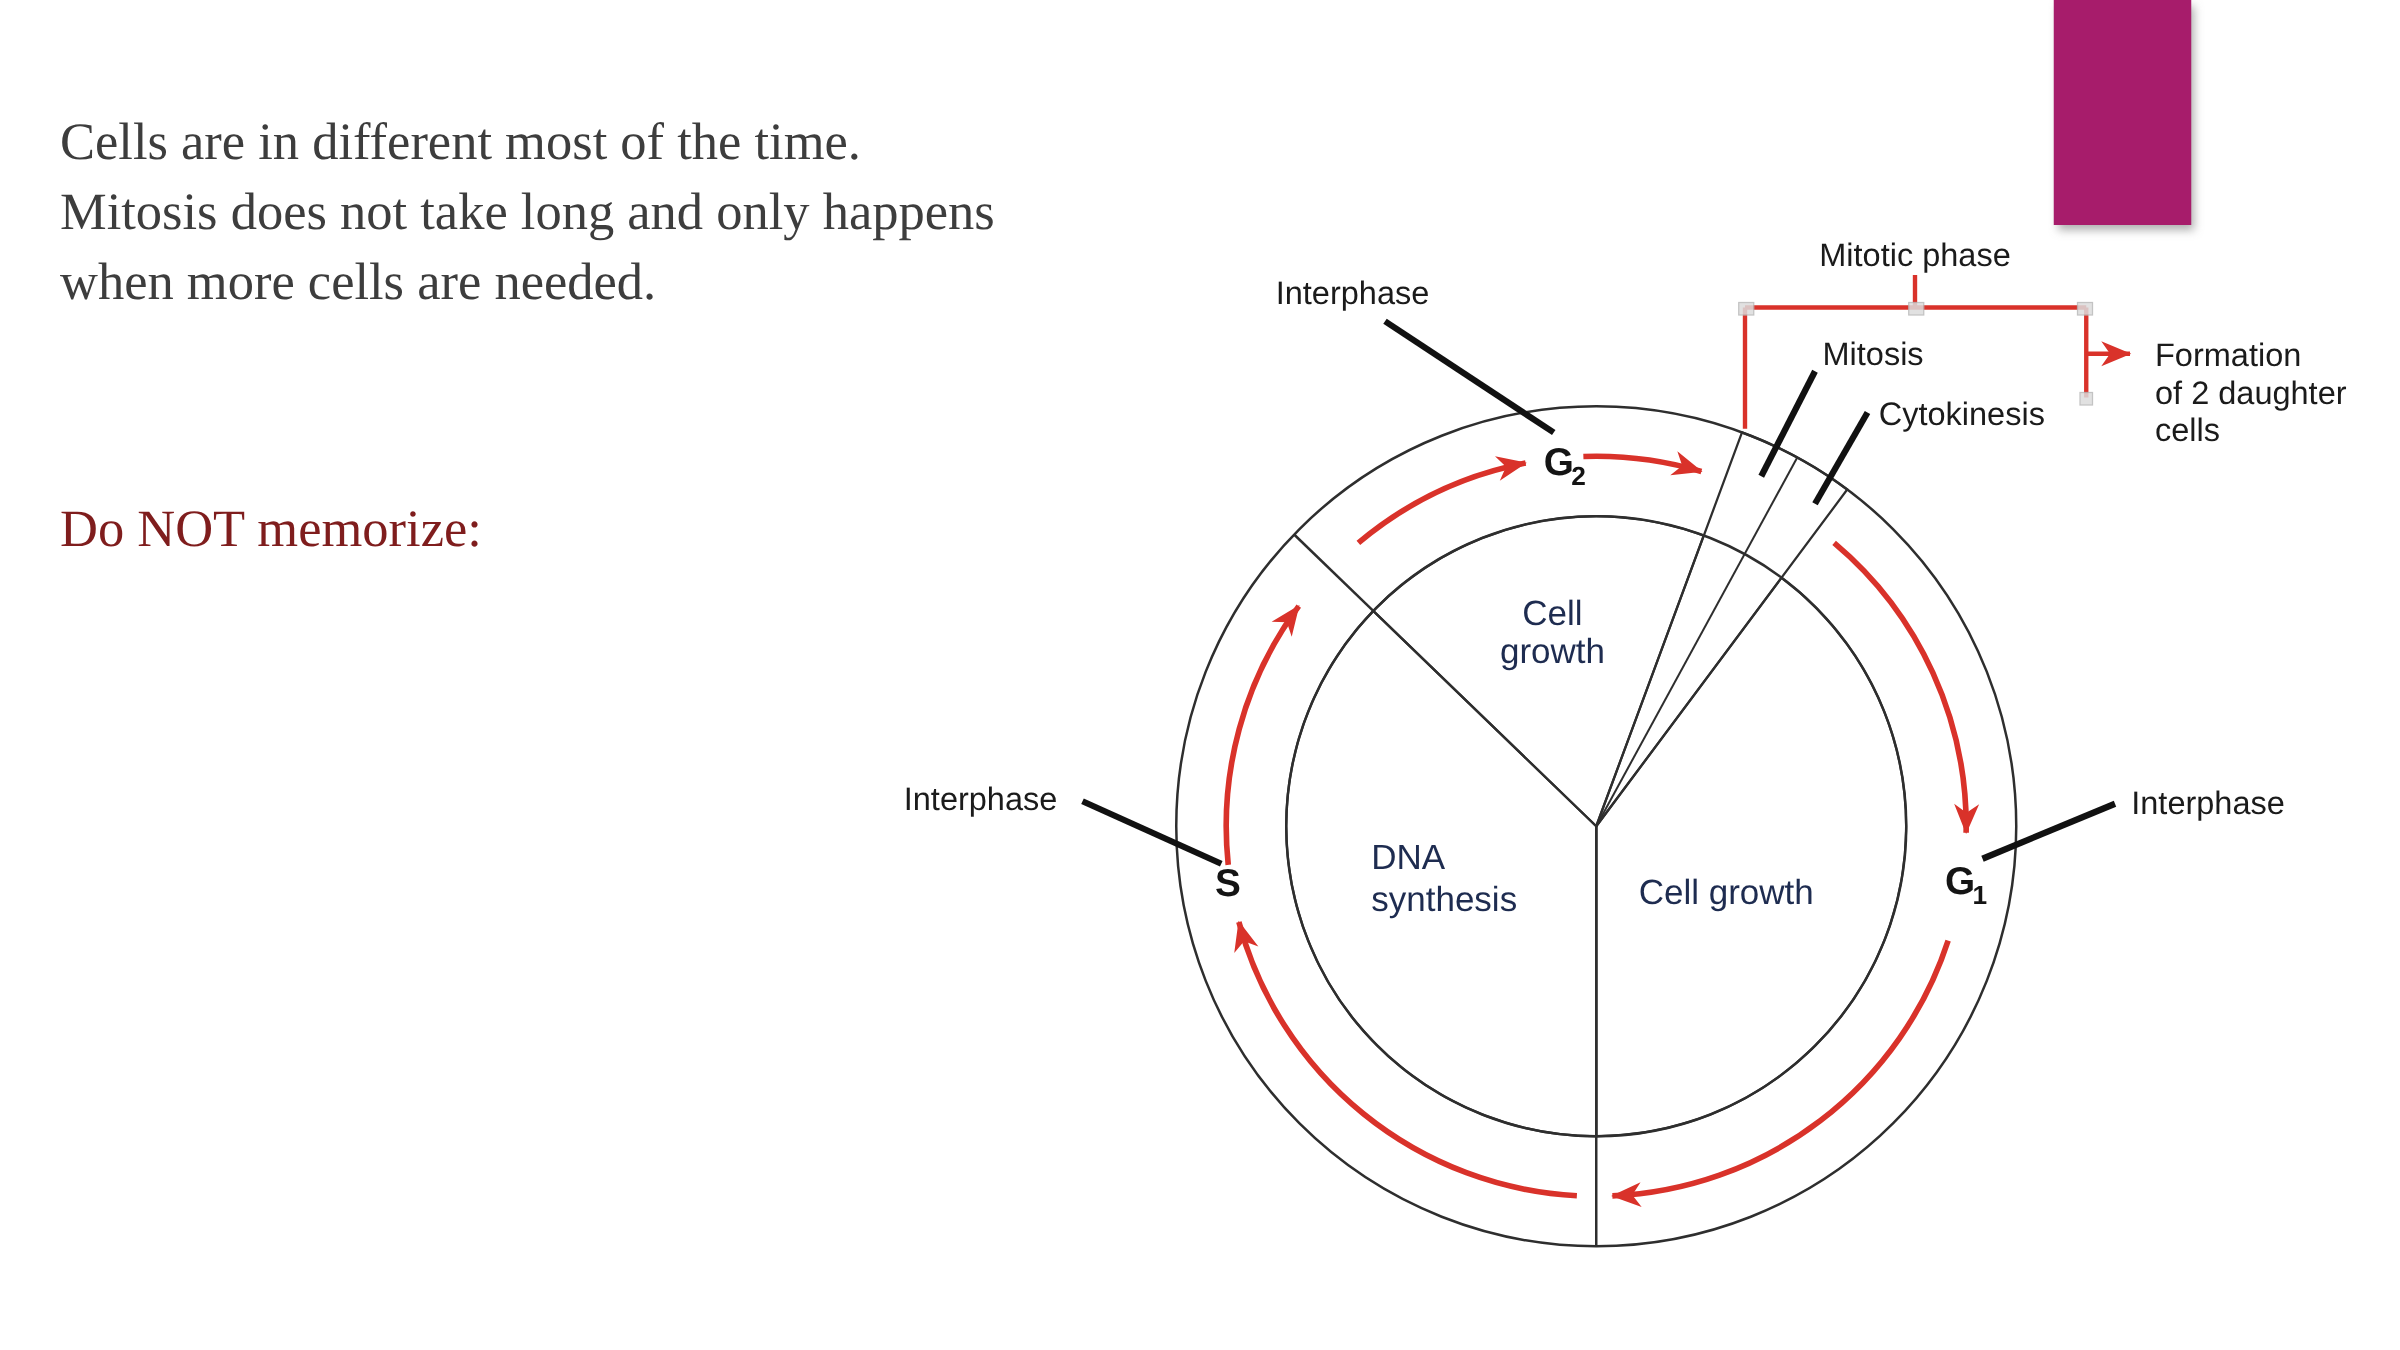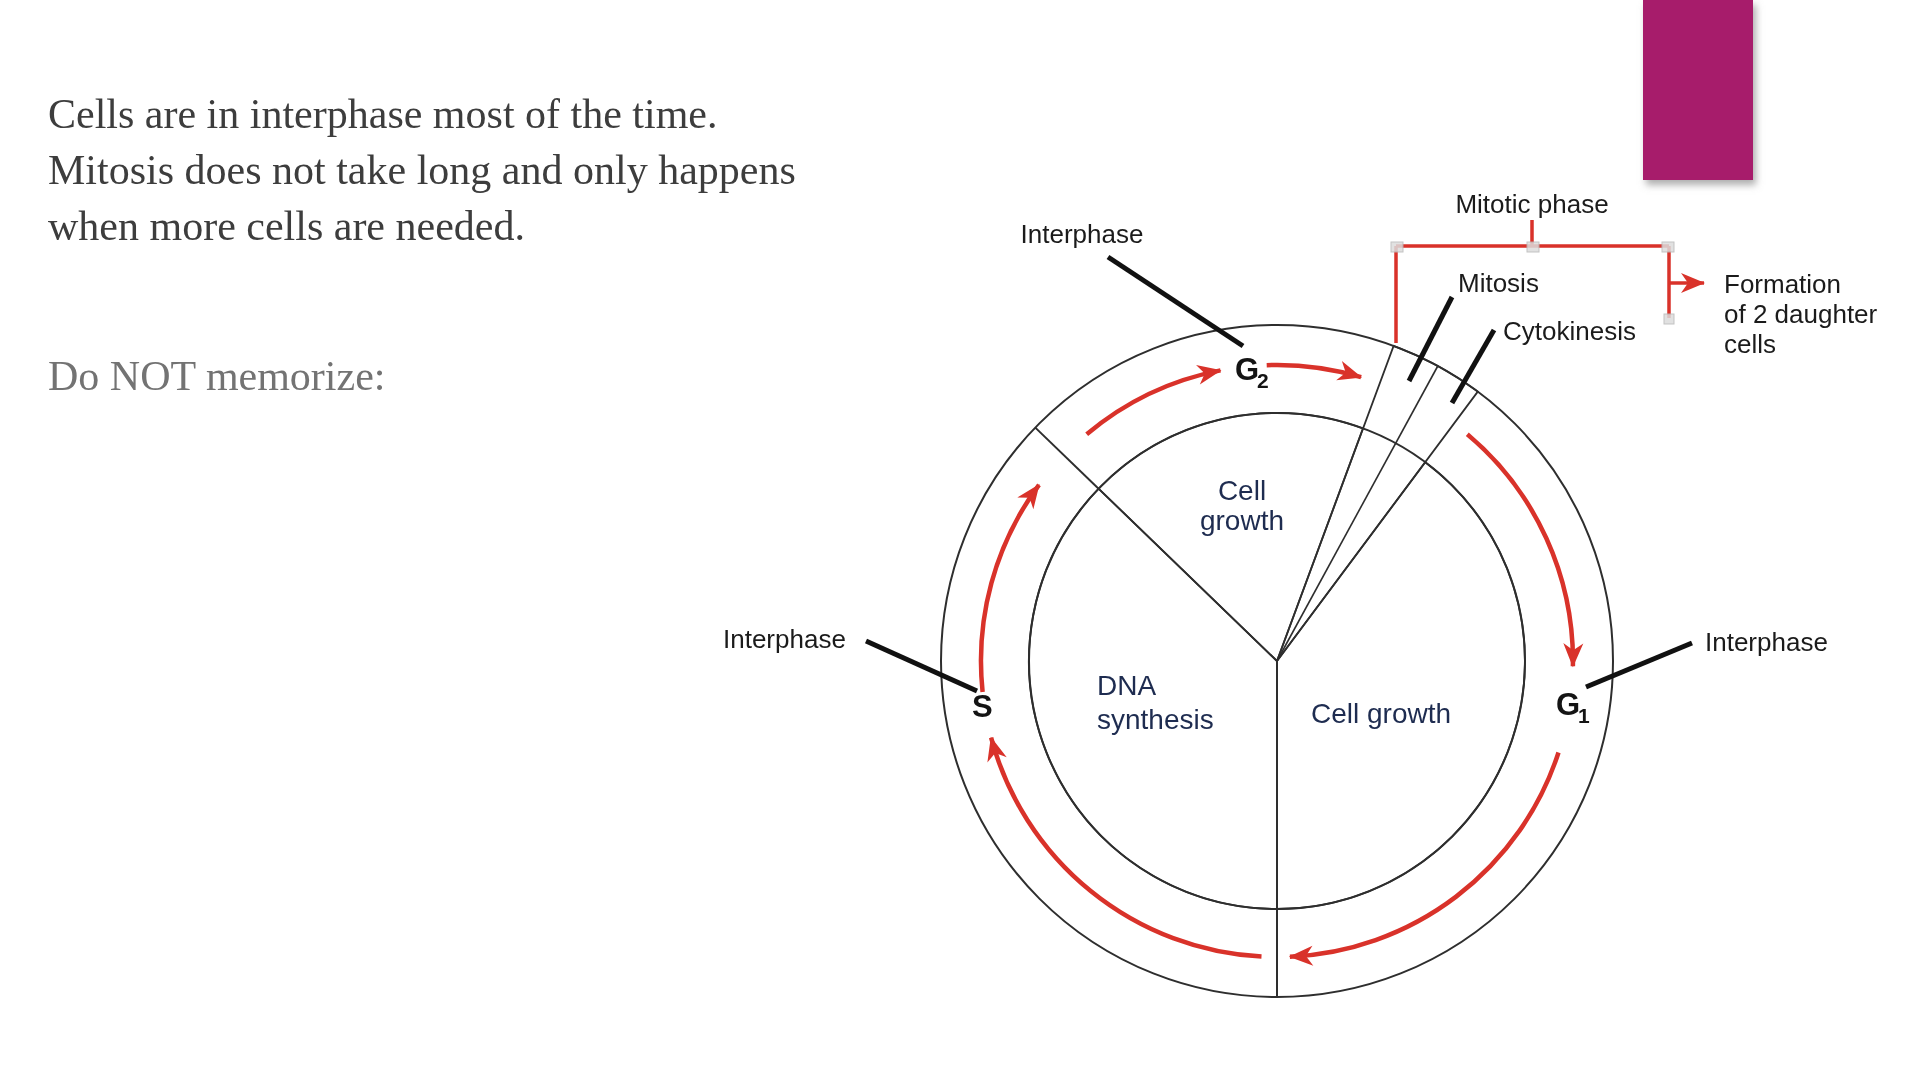--- a/index.html
+++ b/index.html
@@ -18,24 +18,24 @@
   .sector-label{font-family:"Liberation Sans",sans-serif;font-size:28px;fill:#1e2c50;}
   .pointer{stroke:#111111;stroke-width:5;}
   .outline{stroke:#2e2e2e;fill:none;}
   .handle{fill:#dcdcdc;stroke:#b9b9b9;stroke-width:1;opacity:.85;}
 </style>
 </head>
 <body>
 
 <div class="slide">
 
-  <div id="intro" class="textblock" style="color: rgb(61, 61, 61);">Cells are in interphase most of the time.
+  <div id="intro" class="textblock" style="color: rgb(61, 61, 61);">Cells are in different most of the time.
 Mitosis does not take long and only happens
 when more cells are needed.</div>
-  <div id="note-heading" class="textblock" style="color: #737373;">Do NOT memorize:</div>
+  <div id="note-heading" class="textblock" style="color: #7f1d1d; margin-top: 48px;">Do NOT memorize:</div>
 
   <div id="accent-bar" style="background: rgb(167, 28, 107);"></div>
 
   <svg width="1920" height="1080" viewBox="0 0 1920 1080">
     <defs>
       <marker id="ah" viewBox="0 0 26 22" refX="24" refY="11" markerWidth="26" markerHeight="22" markerUnits="userSpaceOnUse" orient="auto">
         <path d="M1 1 L25 11 L1 21 L8 11 Z" fill="#d9322a"></path>
       </marker>
     </defs>
 

